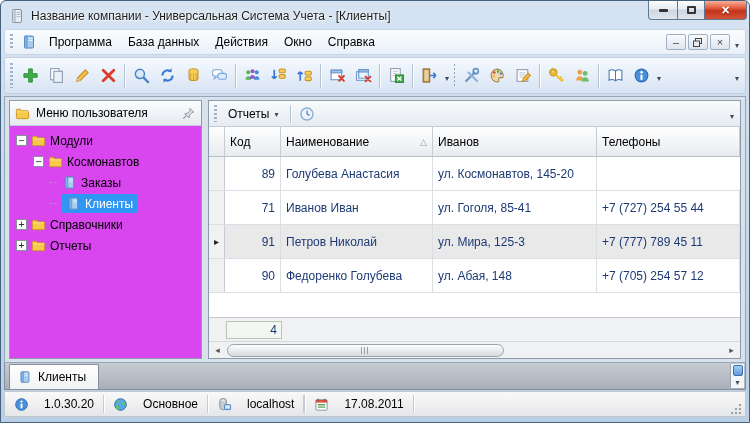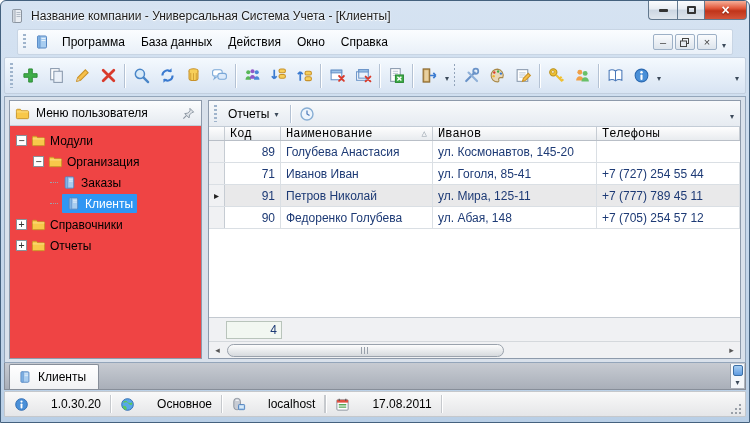--- a/index.html
+++ b/index.html
@@ -20,21 +20,21 @@
     background:linear-gradient(#fbfcfd 0%,#e7ecf2 45%,#ccd6e2 50%,#dfe6ee 100%);}
   .wbtn.min{width:29px;border-radius:0 0 0 4px;border-right:none;}
   .wbtn.max{width:27px;border-right:none;}
   .wbtn.close{width:43px;border-radius:0 0 4px 0;
     background:linear-gradient(#f6b09a 0%,#e2593c 40%,#c0341a 55%,#d4543a 100%);}
   .glyph-min{width:9px;height:3px;background:#333;border-radius:1px;}
   .glyph-max{width:9px;height:8px;border:2px solid #333;border-radius:1px;}
   .glyph-close{color:#fff;font-weight:bold;font-size:14px;line-height:14px;text-shadow:0 1px 1px #7a1808;}
 
   
-  .menubar{height:26px;margin:1px 16px 0;display:flex;align-items:center;
+  .menubar{height:26px;margin:1px 3px 0;display:flex;align-items:center;
     background:linear-gradient(#fbfdff,#e9f0f8);border:1px solid #c8d5e4;border-radius:2px;padding:0 4px;}
   .grip{width:3px;height:70%;margin:0 4px 0 1px;
     background:repeating-linear-gradient(180deg,#9fb4cc 0 2px,transparent 2px 4px);}
   .menubar .doc-ic{width:16px;height:16px;margin:0 4px;}
   .menu-item{padding:3px 8px;color:#000;border-radius:2px;white-space:nowrap;}
   .mdibtns{margin-left:auto;display:flex;align-items:center;gap:2px;}
   .mdib{width:20px;height:16px;border:1px solid #9db0c6;border-radius:2px;display:flex;align-items:center;
     justify-content:center;background:linear-gradient(#fafbfd,#dde4ec);color:#444;font-size:11px;line-height:10px;}
   .caret{color:#3c4a5a;font-size:8px;margin:6px 2px 0 3px;}
 
@@ -42,21 +42,21 @@
   .toolbar{height:37px;margin:2px 3px 0;display:flex;align-items:center;padding:0 4px;
     background:linear-gradient(#f4f9fe,#d8e4f3);border:1px solid #c2cfdf;border-radius:2px;}
   .tbtn{width:26px;height:27px;display:flex;align-items:center;justify-content:center;border-radius:2px;}
   .tbtn svg{width:17px;height:17px;}
   .tsep{width:1px;height:24px;background:#b4c2d4;box-shadow:1px 0 0 #fff;margin:0 3px;}
   .tsep.dotted{background:repeating-linear-gradient(180deg,#92a4ba 0 2px,transparent 2px 4px);box-shadow:none;}
 
   
   .content{flex:1;margin:2px 3px 0;display:flex;background:#d9e1eb;border:1px solid #93a5ba;overflow:hidden;}
   
-  .sidebar{width:193px;margin:3px 0 3px 4px;background:#ef4444;border:1px solid #8d9aab;display:flex;flex-direction:column;}
+  .sidebar{width:193px;margin:3px 0 3px 4px;background:#d946ef;border:1px solid #8d9aab;display:flex;flex-direction:column;}
   .sb-head{height:25px;display:flex;align-items:center;gap:6px;padding:0 5px;
     background:linear-gradient(#fcfdfe,#e5eaf0);border-bottom:1px solid #c3ccd6;}
   .sb-head svg{width:15px;height:15px;}
   .sb-title{flex:1;color:#000;}
   .tree{flex:1;padding:4px 2px;overflow:hidden;}
   .titem{height:21px;display:flex;align-items:center;gap:4px;}
   .titem svg{width:15px;height:15px;flex:0 0 auto;}
   .ebox{width:11px;height:11px;border:1px solid #899199;background:#fff;color:#333;font-size:10px;line-height:9px;
     text-align:center;flex:0 0 auto;font-family:"DejaVu Sans Mono",monospace;}
   .stub{width:8px;height:1px;border-top:1px dotted #9aa4ae;flex:0 0 auto;}
@@ -78,24 +78,24 @@
   .gt-caret{margin-left:auto;}
 
   
   .grid{flex:1;display:flex;flex-direction:column;background:#fff;overflow:hidden;}
   .cell{display:flex;align-items:center;padding:0 5px;overflow:hidden;white-space:nowrap;}
   .col-ind{width:16px;flex:0 0 auto;padding:0;justify-content:center;}
   .col-code{width:56px;flex:0 0 auto;justify-content:flex-end;}
   .col-name{width:152px;flex:0 0 auto;}
   .col-addr{width:164px;flex:0 0 auto;}
   .col-phone{flex:1;}
-  .ghead{display:flex;height:14px;background:linear-gradient(#fefefe,#e8ebef);border-bottom:1px solid #b9bfc7;color:#000;font-family:Liberation Mono, monospace;}
+  .ghead{display:flex;height:30px;background:linear-gradient(#fefefe,#e8ebef);border-bottom:1px solid #b9bfc7;color:#000;}
   .ghead .cell{border-right:1px solid #c6ccd3;}
   .sort-asc{margin-left:auto;color:#97a1ab;font-size:9px;}
-  .grow{display:flex;height:22px;border-bottom:1px solid #dadfe4;color:#1d3a75;background:#fff;}
+  .grow{display:flex;height:34px;border-bottom:1px solid #dadfe4;color:#1d3a75;background:#fff;}
   .grow .cell{border-right:1px solid #dadfe4;}
   .grow .col-ind{background:#f0f1f3;border-right:1px solid #c6ccd3;color:#222;font-size:10px;}
   .grow.selected{background:#e9e9ea;}
   .grid-empty{flex:1;background:#fff;}
   .gsummary{height:24px;background:#f0f1f3;border-top:1px solid #c3c9d0;display:flex;align-items:center;}
   .sum-box{width:56px;height:18px;margin-left:17px;background:#f2f7f1;border:1px solid #b9c4bb;
     display:flex;align-items:center;justify-content:flex-end;padding:0 4px;color:#1d3a75;}
   .hscroll{height:17px;background:#f0f1f3;border-top:1px solid #d4d8dc;display:flex;align-items:center;position:relative;}
   .harrow{width:17px;height:100%;display:flex;align-items:center;justify-content:center;color:#555;font-size:9px;}
   .harrow.right{margin-left:auto;}
@@ -114,21 +114,21 @@
   .tab svg{width:14px;height:14px;}
   .tab-vscroll{position:absolute;right:1px;top:1px;bottom:1px;width:14px;background:#f4f7fa;
     border-left:1px solid #9aa2ac;display:flex;flex-direction:column;align-items:center;padding:1px;}
   .tab-vthumb{width:10px;height:11px;background:linear-gradient(#a6cdf2,#5e9be0);
     border:1px solid #3a6ea5;border-radius:2px;}
   .tab-vscroll .caret{margin:auto 0 0;}
 
   
   .statusbar{height:26px;margin:1px 3px 0;display:flex;align-items:center;
     background:linear-gradient(#f9f9f9,#e5e6e8);border:1px solid #c5c8cc;border-radius:1px;color:#000;}
-  .sb-item{display:flex;align-items:center;gap:22px;padding:0 9px;height:100%;}
+  .sb-item{display:flex;align-items:center;gap:15px;padding:0 9px;height:100%;}
   .sb-item svg{width:15px;height:15px;}
   .sb-sep{width:1px;height:18px;background:#c6c9cd;box-shadow:1px 0 0 #fff;}
   .resize-grip{margin-left:auto;margin-right:2px;align-self:flex-end;}
   .bottom-edge{height:5px;}
 </style>
 </head>
 <body>
 
 <div class="window">
 
@@ -369,21 +369,21 @@
               <path d="M1.8 6.3h12.4" stroke="#fde28a"></path>
             </svg>
           <span class="tlabel">Модули</span>
         </div>
         <div class="titem lvl1">
           <span class="ebox">−</span>
           <svg viewBox="0 0 16 16">
               <path d="M1.5 4.5c0-.6.4-1 1-1h3.2l1.4 1.6h6.4c.6 0 1 .4 1 1v6.4c0 .6-.4 1-1 1H2.5c-.6 0-1-.4-1-1z" fill="#f8c84a" stroke="#c89428"></path>
               <path d="M1.8 6.3h12.4" stroke="#fde28a"></path>
             </svg>
-          <span class="tlabel">Организация</span>
+          <span class="tlabel">Космонавтов</span>
         </div>
         <div class="titem lvl2">
           <span class="stub"></span>
           <svg viewBox="0 0 16 16">
               <rect x="3.5" y="2" width="9" height="12" rx="1.2" fill="#a8cdf0" stroke="#5585c0"></rect>
               <rect x="3.5" y="2" width="2.6" height="12" rx="1" fill="#7fb2e5" stroke="#5585c0" stroke-width="0.6"></rect>
               <path d="M7.5 4.5h4M7.5 6.5h4" stroke="#eef5fc" stroke-width="0.9"></path>
             </svg>
           <span class="tlabel">Заказы</span>
         </div>
@@ -458,21 +458,21 @@
           <div class="cell col-ind"></div>
           <div class="cell col-code">71</div>
           <div class="cell col-name">Иванов Иван</div>
           <div class="cell col-addr">ул. Гоголя, 85-41</div>
           <div class="cell col-phone">+7 (727) 254 55 44</div>
         </div>
         <div class="grow selected">
           <div class="cell col-ind">▸</div>
           <div class="cell col-code">91</div>
           <div class="cell col-name">Петров Николай</div>
-          <div class="cell col-addr">ул. Мира, 125-11</div>
+          <div class="cell col-addr">ул. Мира, 125-3</div>
           <div class="cell col-phone">+7 (777) 789 45 11</div>
         </div>
         <div class="grow">
           <div class="cell col-ind"></div>
           <div class="cell col-code">90</div>
           <div class="cell col-name">Федоренко Голубева</div>
           <div class="cell col-addr">ул. Абая, 148</div>
           <div class="cell col-phone">+7 (705) 254 57 12</div>
         </div>
 

